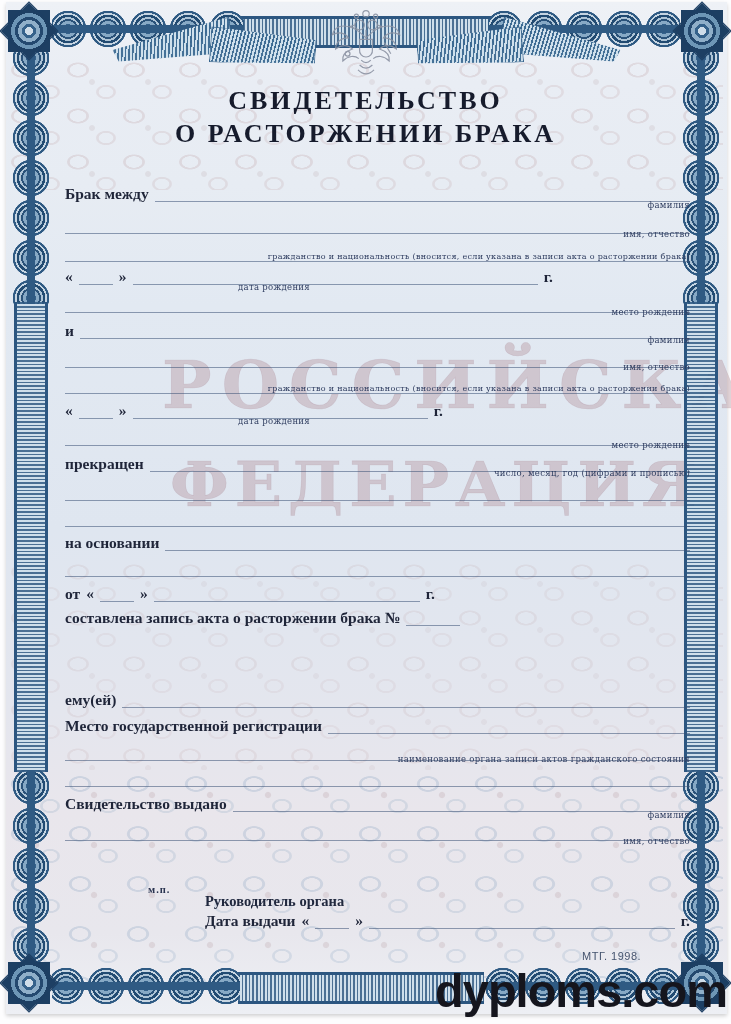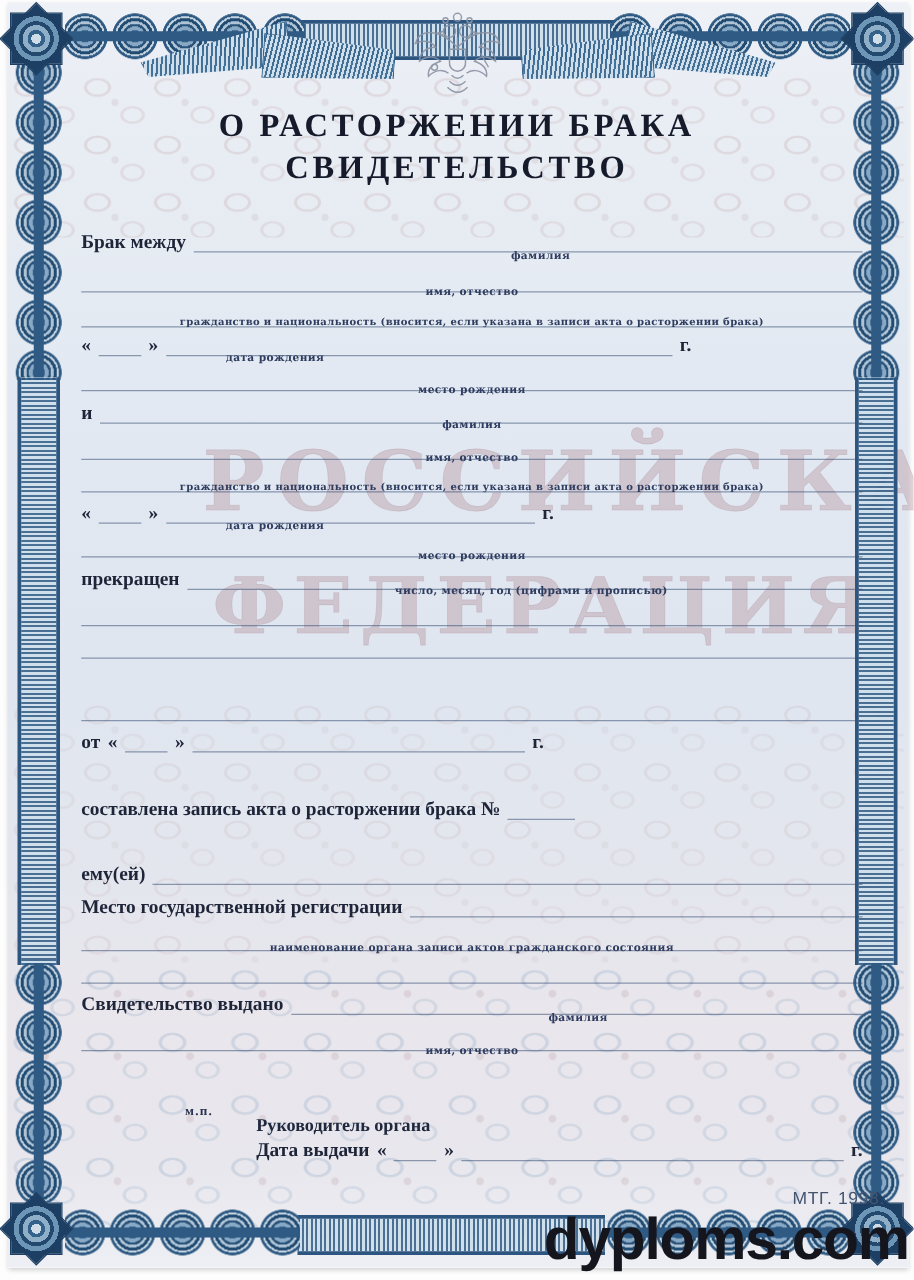--- a/index.html
+++ b/index.html
@@ -56,27 +56,27 @@
   
   .content{position:absolute;inset:0;z-index:3;}
   .title{position:absolute;top:84px;left:0;right:0;text-align:center;
     font-weight:700;font-size:26px;line-height:33px;letter-spacing:3px;color:#161b2c;}
   .row{position:absolute;left:65px;right:41px;display:flex;align-items:flex-end;gap:6px;
     font-weight:700;font-size:15.5px;color:#1f2539;line-height:1.05;}
   .row .t{white-space:nowrap;}
   .ln{flex:1;border-bottom:1px solid rgba(60,82,118,.55);height:1.05em;min-width:20px;}
   .ln.w34{flex:0 0 34px;}
   .ln.f11{flex:1.1;} .ln.f22{flex:2.2;} .ln.f09{flex:.9;}
-  .lbl{position:absolute;text-align:center;font-family:"DejaVu Serif",serif;font-weight:700;
+  .lbl{position:absolute;text-align:right;font-family:"DejaVu Serif",serif;font-weight:400;
     font-size:8.5px;color:#2e3c5f;letter-spacing:.3px;line-height:10px;}
   .lbl.small{font-size:8px;}
   .seal{position:absolute;left:148px;top:884px;font-size:10.5px;font-weight:700;letter-spacing:1px;color:#2a3450;}
   .signatory{position:absolute;left:205px;top:893px;font-weight:700;font-size:14.5px;line-height:16px;color:#20283e;}
-  .print-code{position:absolute;left:634px;top:950px;font-family:"Liberation Sans",sans-serif;
-    font-size:14px;letter-spacing:.5px;color:#44536e;z-index:3;}
+  .print-code{position:absolute;left:582px;top:950px;font-family:"Liberation Sans",sans-serif;
+    font-size:11px;letter-spacing:.5px;color:#44536e;z-index:3;}
   .site-mark{position:absolute;right:4px;top:963px;z-index:5;font-family:"Liberation Sans",sans-serif;
     font-weight:700;font-size:47px;letter-spacing:-1px;color:#15151d;}
 </style>
 </head>
 <body>
 
 <div class="sheet">
   <div class="paper"></div>
 
   <div class="damask band-top"></div>
@@ -122,22 +122,22 @@
       <path d="M50 28 v12"></path>
       <path d="M42 40 h16 v13 a8 8 0 0 1 -8 9 a8 8 0 0 1 -8 -9 z"></path>
       <path d="M44 66 q6 6 12 0 M42 72 q8 8 16 0 M40 78 q10 10 20 0"></path>
       <circle cx="27" cy="58" r="3"></circle>
         <path d="M73 44 l8 14"></path>
     </g>
   </svg>
 
   <div class="content">
     <div class="title">
+      <div>СВИДЕТЕЛЬСТВО</div>
       <div>О РАСТОРЖЕНИИ БРАКА</div>
-      <div>СВИДЕТЕЛЬСТВО</div>
     </div>
 
     <div class="row" style="top:185px">
       <span class="t">Брак между</span>
       <span class="ln"></span>
     </div>
     <div class="lbl" style="top:200px;left:175px;width:515px">фамилия</div>
 
     <div class="row" style="top:217px">
       <span class="ln"></span>
@@ -199,35 +199,39 @@
     </div>
     <div class="lbl" style="top:468px;left:160px;width:530px">число, месяц, год (цифрами и прописью)</div>
 
     <div class="row" style="top:484px">
         <span class="ln"></span>
       </div>
     <div class="row" style="top:510px">
         <span class="ln"></span>
       </div>
 
+    <div class="row" style="top:534px">
+      <span class="t">на основании</span>
+      <span class="ln"></span>
+    </div>
     <div class="row" style="top:560px">
         <span class="ln"></span>
       </div>
 
     <div class="row" style="top:585px;right:296px">
       <span class="t">от</span>
       <span class="t">«</span>
       <span class="ln w34"></span>
       <span class="t">»</span>
       <span class="ln"></span>
       <span class="t">г.</span>
     </div>
 
 
-    <div class="row" style="top:639px;right:271px">
+    <div class="row" style="top:609px;right:271px">
       <span class="t">составлена запись акта о расторжении брака №</span>
       <span class="ln"></span>
     </div>
 
 
     <div class="row" style="top:717px">
       <span class="t">Место государственной регистрации</span>
       <span class="ln"></span>
     </div>
 

